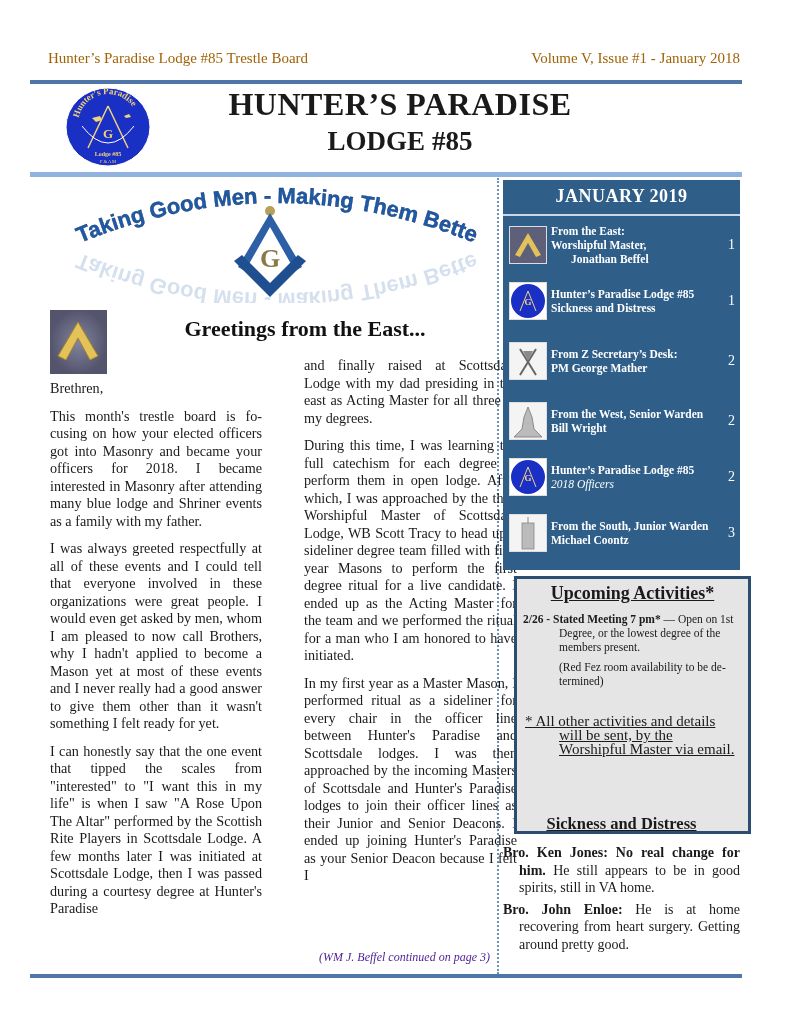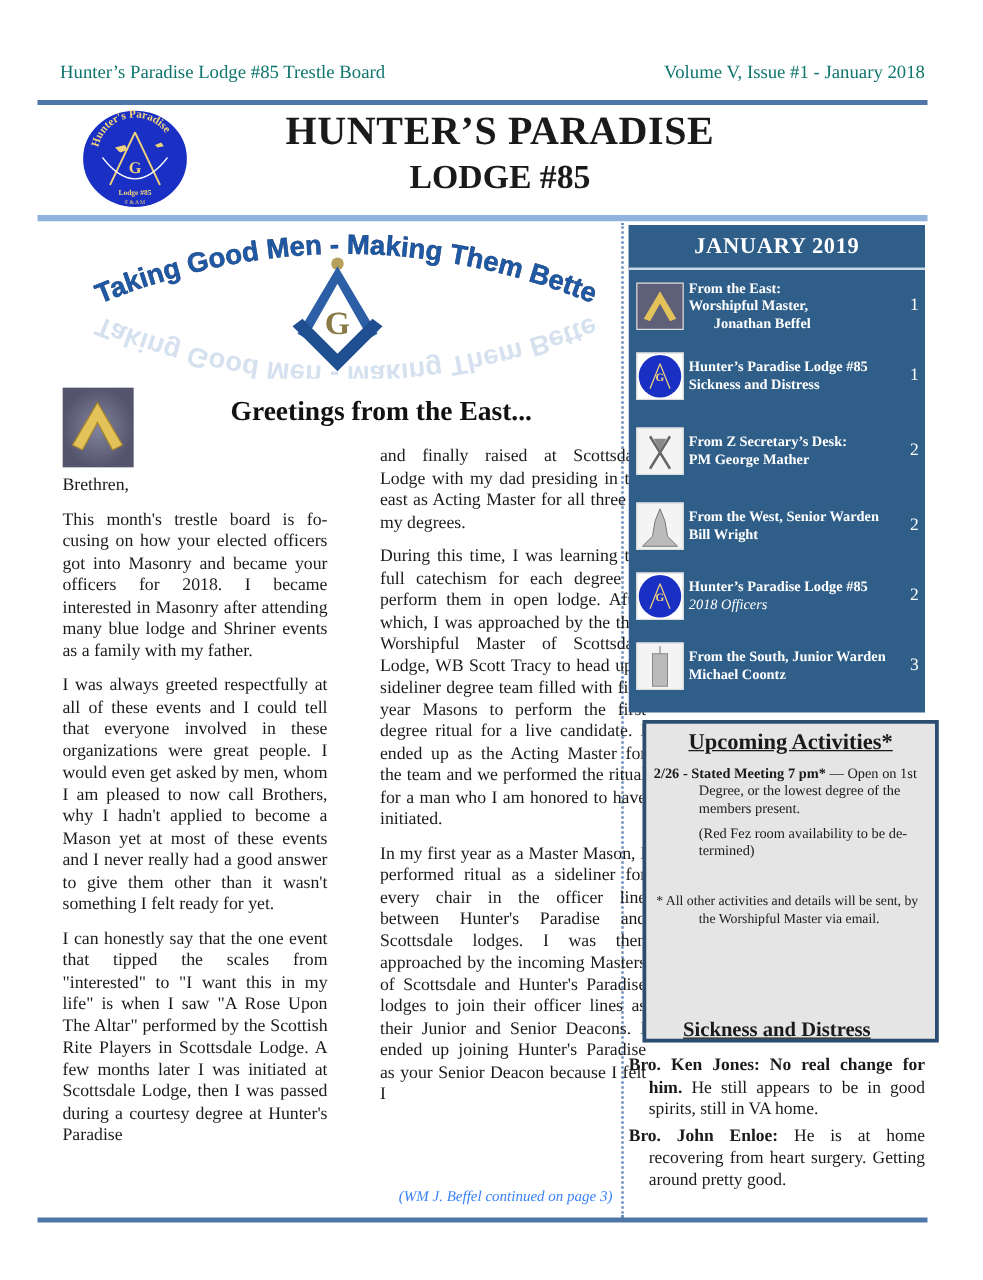--- a/index.html
+++ b/index.html
@@ -1,19 +1,19 @@
 <!DOCTYPE html>
 <html><head>
 <meta charset="utf-8">
 <style>
   * { box-sizing: border-box; margin: 0; padding: 0; }
   html, body { width: 786px; height: 1024px; background: #ffffff; overflow: hidden; }
   body { position: relative; font-family: "Liberation Serif", "DejaVu Serif", serif; color: #1a1a1a; }
 
-  .running-head { position: absolute; top: 50px; left: 48px; width: 692px; display: flex; justify-content: space-between; font-size: 15px; color: #0f766e; gap: 20px; }
+  .running-head { position: absolute; top: 50px; left: 48px; width: 692px; display: flex; justify-content: space-between; font-size: 15px; color: #a16207; gap: 20px; }
   .rule-top { position: absolute; top: 80px; left: 30px; width: 712px; height: 4px; background: #4f76a8; }
   .rule-mid { position: absolute; top: 172px; left: 30px; width: 712px; height: 5px; background: #8fb3dc; }
   .rule-bottom { position: absolute; top: 974px; left: 30px; width: 712px; height: 4px; background: #4f76a8; }
 
   .logo { position: absolute; top: 86px; left: 64px; width: 88px; height: 82px; }
   .masthead { position: absolute; top: 85px; left: 180px; width: 440px; text-align: center; }
   .masthead .t1 { font-size: 32px; font-weight: bold; letter-spacing: 0.5px; line-height: 38px; }
   .masthead .t2 { font-size: 27px; font-weight: bold; line-height: 36px; }
 
   .banner { position: absolute; top: 183px; left: 60px; width: 430px; height: 120px; }
@@ -22,36 +22,36 @@
 
   .feature-img { position: absolute; top: 310px; left: 50px; width: 57px; height: 64px; }
   .feature-title { position: absolute; top: 315px; left: 115px; width: 380px; text-align: center; }
   .feature-title .h1 { font-size: 22px; font-weight: bold; color: #111; line-height: 28px; }
   .feature-title .h2 { font-size: 16px; font-weight: bold; color: #111; line-height: 22px; }
 
   .article-col { position: absolute; font-size: 14.2px; line-height: 17.5px; text-align: justify; hyphens: manual; }
   .article-col p { margin-bottom: 10px; }
   .col-a { top: 380px; left: 50px; width: 212px; }
   .col-b { top: 357px; left: 280px; width: 213px; margin-left: 24px; }
-  .continued { position: absolute; top: 950px; left: 280px; width: 210px; text-align: right; font-style: italic; font-size: 12px; color: #3b82f6; }
+  .continued { position: absolute; top: 950px; left: 280px; width: 210px; text-align: right; font-style: italic; font-size: 12px; color: #4c1d95; }
 
   .toc { position: absolute; top: 180px; left: 503px; width: 237px; height: 390px; background: #2f5e88; }
   .toc-head { height: 36px; background: #2f5e88; color: #fff; font-size: 18px; font-weight: bold; text-align: center; line-height: 32px; border-bottom: 2px solid #c9d7e6; letter-spacing: 0.5px; }
   .toc-item { position: absolute; left: 6px; width: 226px; display: flex; align-items: center; color: #fff; }
   .toc-thumb { width: 38px; height: 38px; flex: 0 0 38px; border: 1px solid #ddd; }
   .toc-text { flex: 1; font-size: 11.5px; font-weight: bold; line-height: 14px; padding: 0 4px; }
   .toc-text .sub-i { font-weight: normal; font-style: italic; }
   .toc-page { width: 12px; font-size: 14px; text-align: right; }
 
   .upcoming { position: absolute; top: 576px; left: 503px; width: 237px; height: 258px; border: 3px solid #2b4d6f; background: #e5e5e5; padding: 4px 6px; margin-left: 11px; }
   .upcoming .ttl { text-align: center; font-size: 18px; font-weight: bold; text-decoration: underline; margin-bottom: 8px; }
   .upcoming .ev { font-size: 11.5px; line-height: 14px; padding-left: 36px; text-indent: -36px; }
   .upcoming .ev b { font-weight: bold; }
   .upcoming .note { font-size: 11.5px; line-height: 14px; padding-left: 36px; margin-top: 6px; }
-  .upcoming .foot { font-size: 11px; line-height: 14px; padding-left: 36px; text-indent: -34px; margin-top: 26px; }
+  .upcoming .foot { font-size: 15px; line-height: 14px; padding-left: 36px; text-indent: -34px; margin-top: 26px; text-decoration: underline; }
 
   .sick { position: absolute; top: 814px; left: 503px; width: 237px; }
   .sick .ttl { text-align: center; font-size: 16.5px; font-weight: bold; text-decoration: underline; margin-bottom: 10px; }
   .sick .entry { font-size: 14px; line-height: 17.5px; padding-left: 16px; text-indent: -16px; margin-bottom: 4px; text-align: justify; }
   .sick .entry b { font-weight: bold; }
 </style>
 </head>
 <body>
 
 <div class="running-head">

